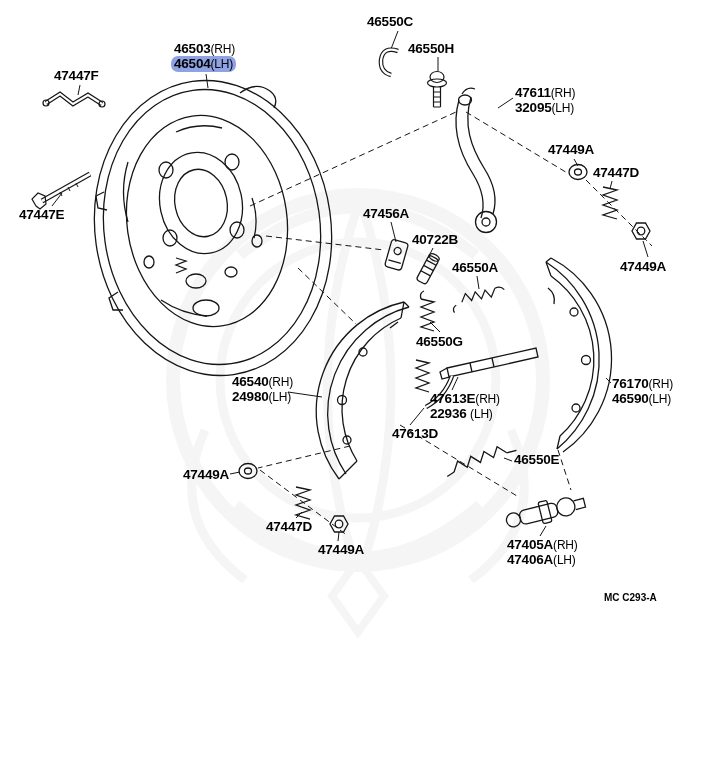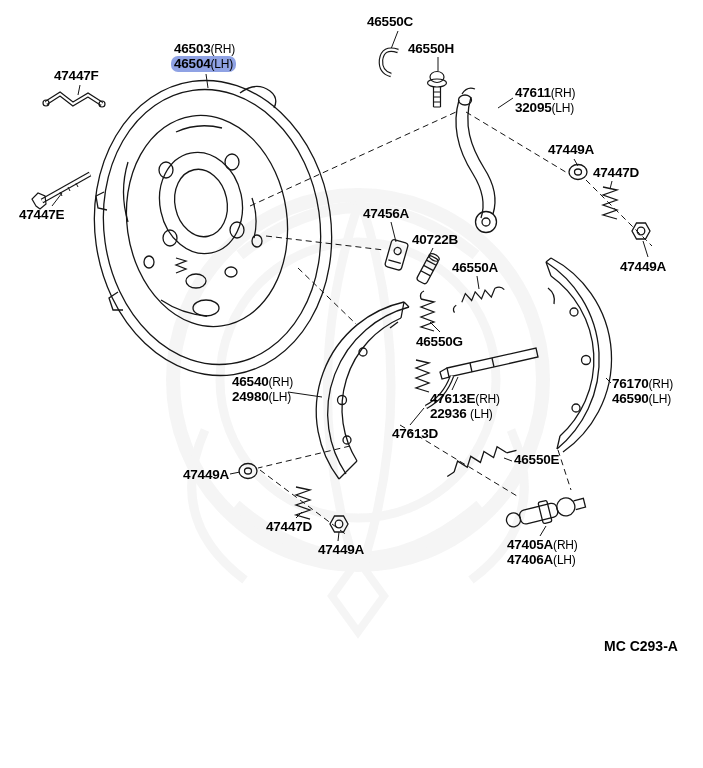--- a/index.html
+++ b/index.html
@@ -4,21 +4,21 @@
 <style>
   * { margin:0; padding:0; box-sizing:border-box; }
   html,body { background:#ffffff; }
   body { font-family:"Liberation Sans", sans-serif; }
   .stage { position:relative; width:703px; height:734px; background:#fff; overflow:hidden; }
   .art { position:absolute; left:0; top:0; }
   .lbl { position:absolute; font-weight:bold; font-size:13.5px; line-height:15px;
          color:#000; white-space:nowrap; letter-spacing:-0.2px; }
   .lbl .sfx { font-size:12px; font-weight:normal; }
   .hl { background:#8fa2e4; border-radius:7px; padding:0 3px 1px 3px; margin-left:-3px; }
-  .code { position:absolute; font-weight:bold; font-size:14px; color:#000; white-space:nowrap;margin-top:46px; }
+  .code { position:absolute; font-weight:bold; font-size:10px; color:#000; white-space:nowrap; }
 </style>
 </head>
 <body>
 
 <div class="stage">
 
   <svg class="art" width="703" height="768" viewBox="0 0 703 768">
 
     <g fill="none" stroke="#ededed" opacity="0.55">
       <circle cx="358" cy="380" r="185" stroke-width="14"></circle>

